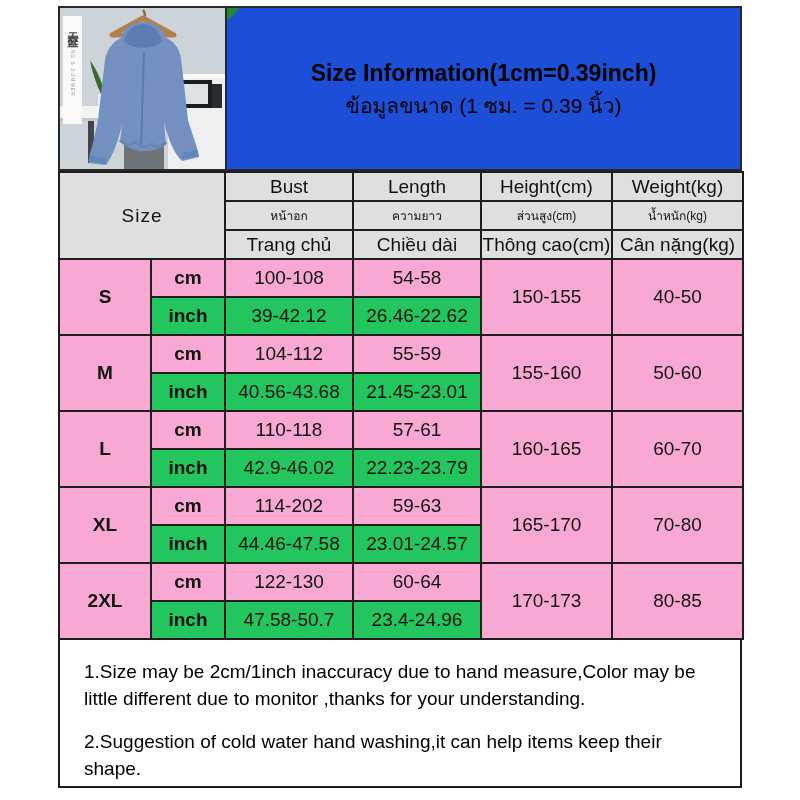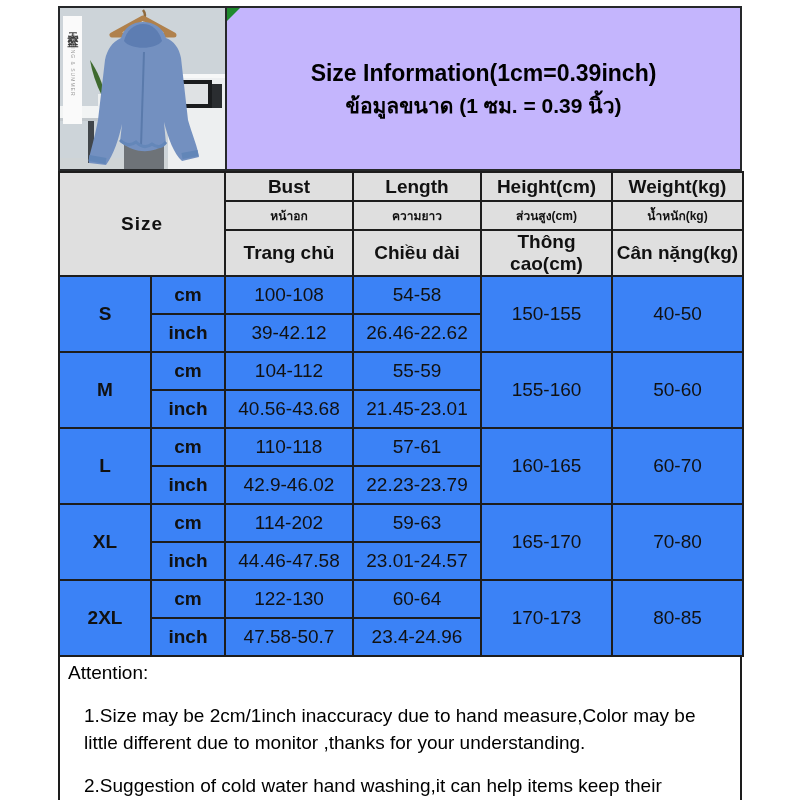--- a/index.html
+++ b/index.html
@@ -27,49 +27,49 @@
   .photo-label .cn{
     writing-mode:vertical-rl;text-orientation:upright;
     font-size:11px;font-weight:700;color:#3c3c3c;letter-spacing:2px;line-height:1;
   }
   .photo-label .sub{
     writing-mode:vertical-rl;font-size:5px;color:#9a9a9a;
     margin-top:5px;letter-spacing:1px;line-height:1;
   }
   .title-box{
     position:relative;flex:1;height:165px;box-sizing:border-box;
-    background:#c4b5fd;border:2px solid #26282a;border-left:none;
+    background:#1d4ed8;border:2px solid #26282a;border-left:none;
     display:flex;flex-direction:column;justify-content:center;align-items:center;
     text-align:center;
   }
   .corner-triangle{
     position:absolute;top:0;left:0;width:0;height:0;
     border-top:13px solid #1f8a2e;border-right:13px solid transparent;
   }
   .title-en,.title-vi{font-size:23px;font-weight:700;line-height:1.5;color:#000;}
-  .title-th{font-size:21px;font-weight:700;line-height:1.5;color:#000;}
+  .title-th{font-size:21px;font-weight:400;line-height:1.5;color:#000;}
   
   table.size-table{
     border-collapse:collapse;table-layout:fixed;width:684px;
   }
   table.size-table td{
     border:2px solid #1d1d1d;text-align:center;vertical-align:middle;
     padding:0;overflow:hidden;font-size:19px;
   }
   tr.hdr-row{height:29px;}
-  tr.hdr-row td{background:#dfdfdf;font-weight:700;}
+  tr.hdr-row td{background:#dfdfdf;font-weight:400;}
   tr.hdr-row.th-row td{font-size:12px;}
   td.size-hdr{
     background:#d8d8d8;font-size:40px;font-weight:700;letter-spacing:1px;
   }
   tr.cm-row,tr.inch-row{height:38px;}
   td.size-label{background:#dcdcdc;font-weight:700;font-size:21px;}
   td.unit{font-weight:700;}
-  tr.cm-row td{background:#3b82f6;}
-  tr.inch-row td{background:#3b82f6;}
+  tr.cm-row td{background:#f9a8d4;}
+  tr.inch-row td{background:#22c55e;}
   td.merged-cell{background:#f3f3f3;margin-left:44px;}
   
   .attention{
     box-sizing:border-box;width:684px;height:148px;
     border:2px solid #1d1d1d;border-top:none;background:#ffffff;
     padding:3px 8px;font-size:19px;line-height:1.42;color:#000;
   }
   .attention p{margin:16px;}
 </style>
 </head>
@@ -226,18 +226,17 @@
       </tr>
       <tr class="inch-row">
         <td class="unit">inch</td>
         <td>47.58-50.7</td>
         <td>23.4-24.96</td>
       </tr>
     </tbody>
   </table>
 
   <div class="attention">
-    <div>Attention:</div>
     <p>1.Size may be 2cm/1inch inaccuracy due to hand measure,Color may be little different due to monitor ,thanks for your understanding.</p>
     <p>2.Suggestion of cold water hand washing,it can help items keep their shape.</p>
   </div>
 
 </div>
 
 </body></html>

